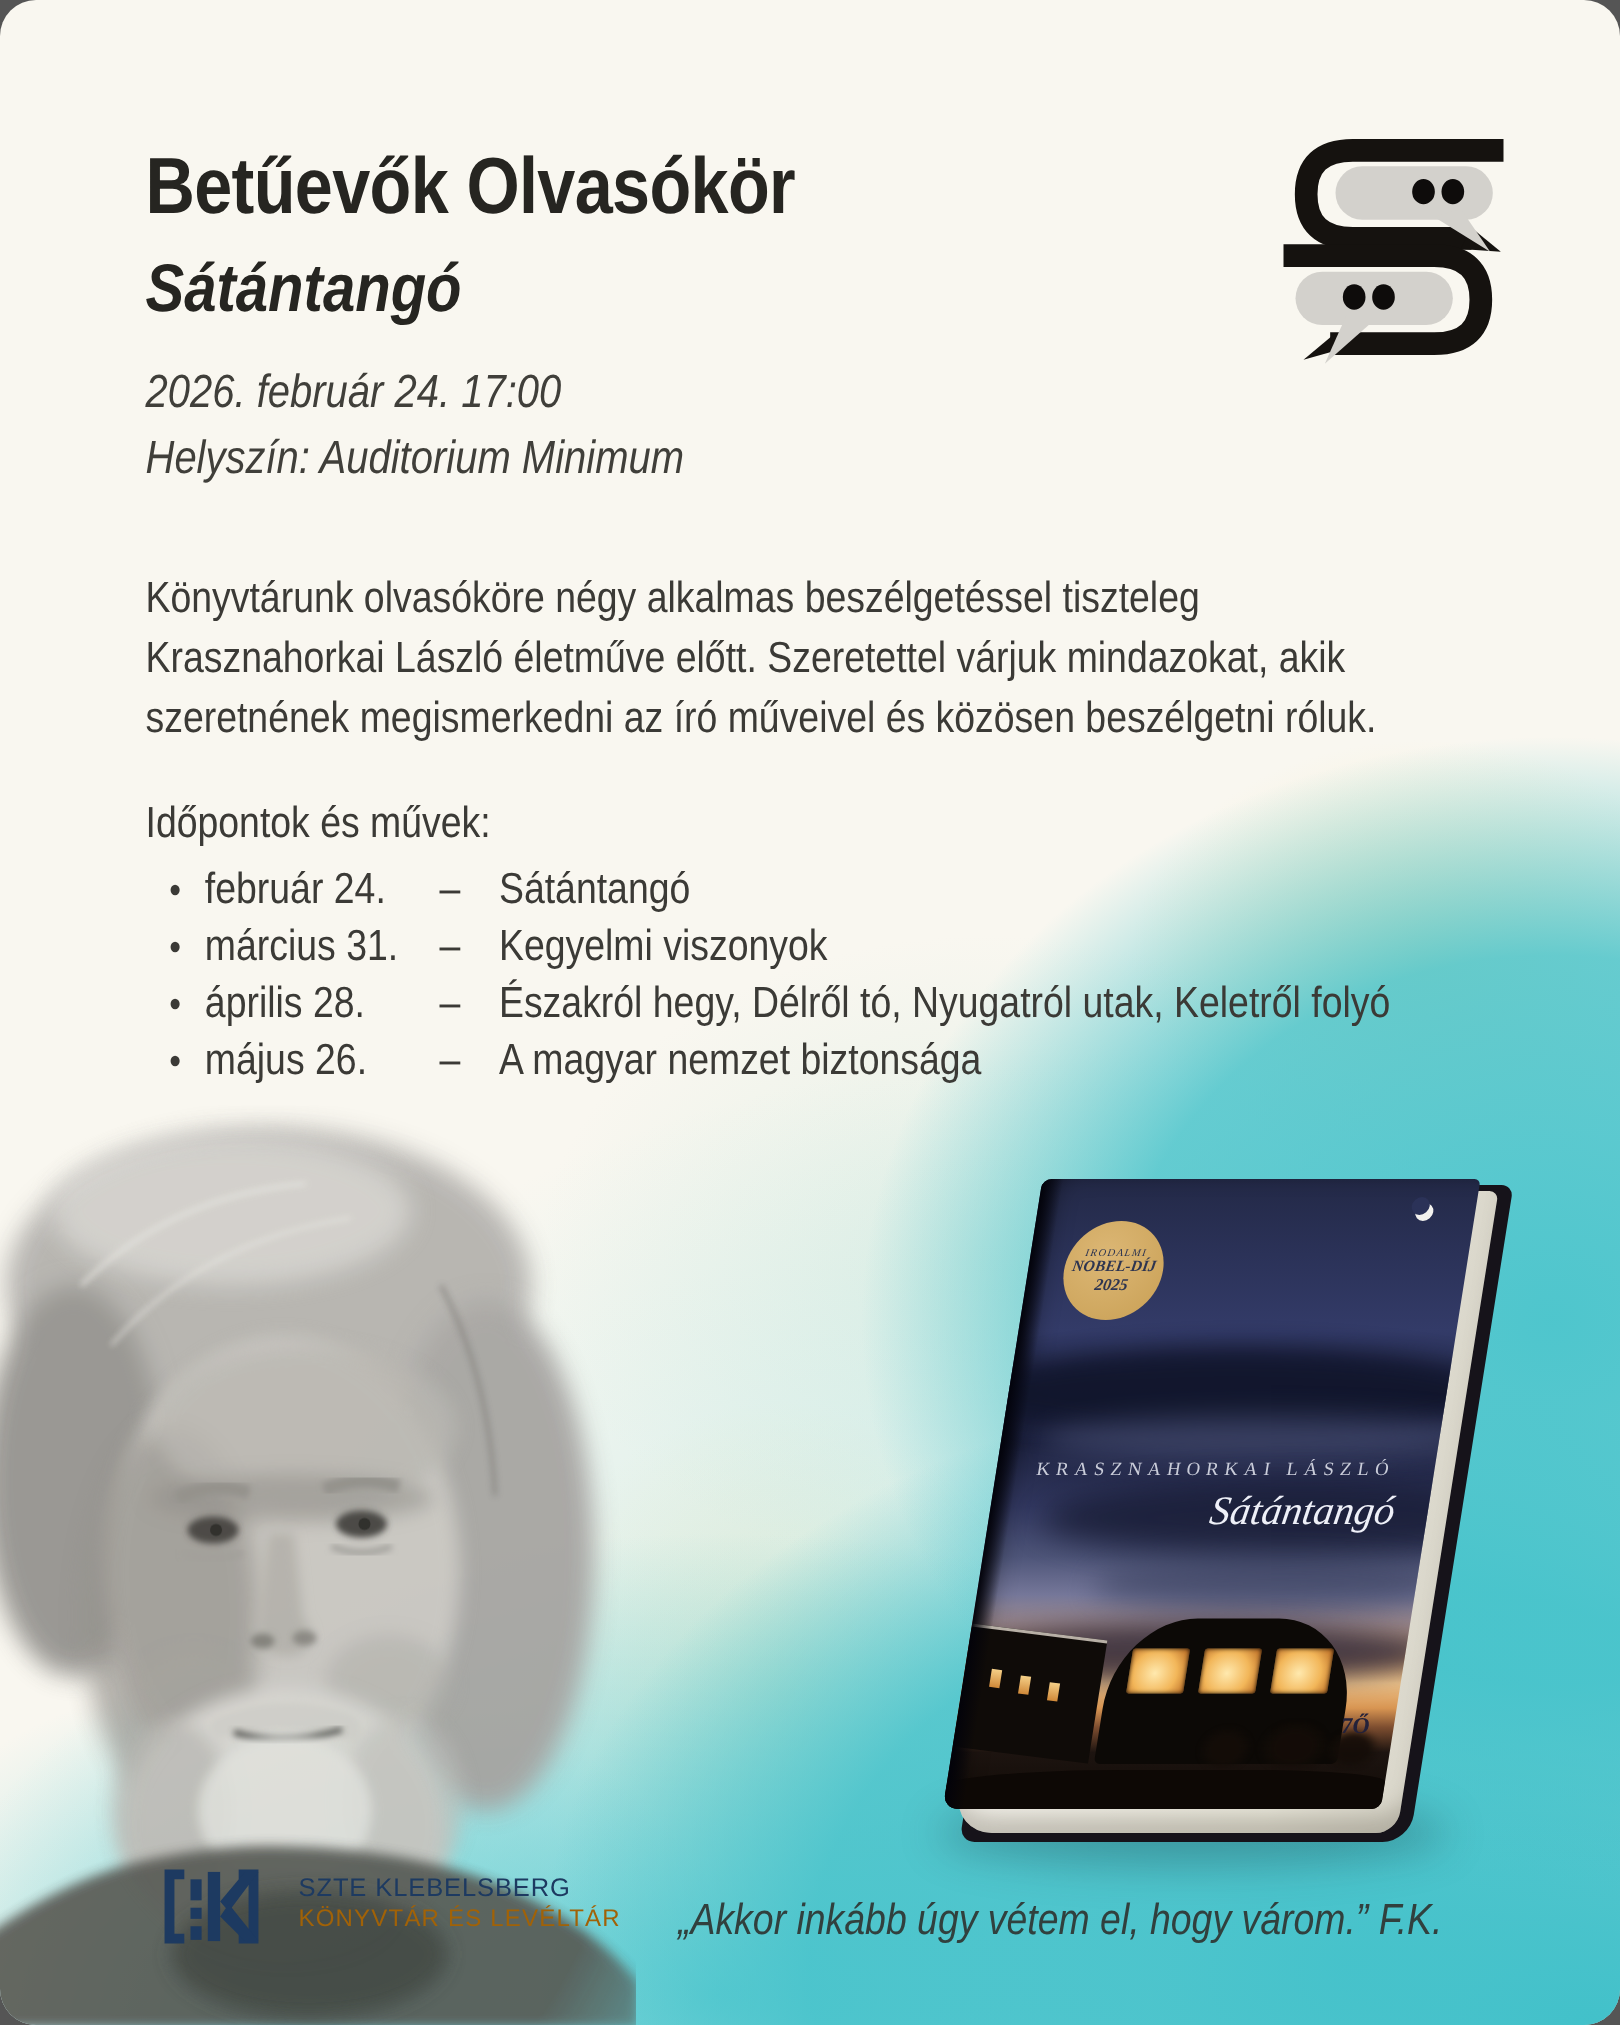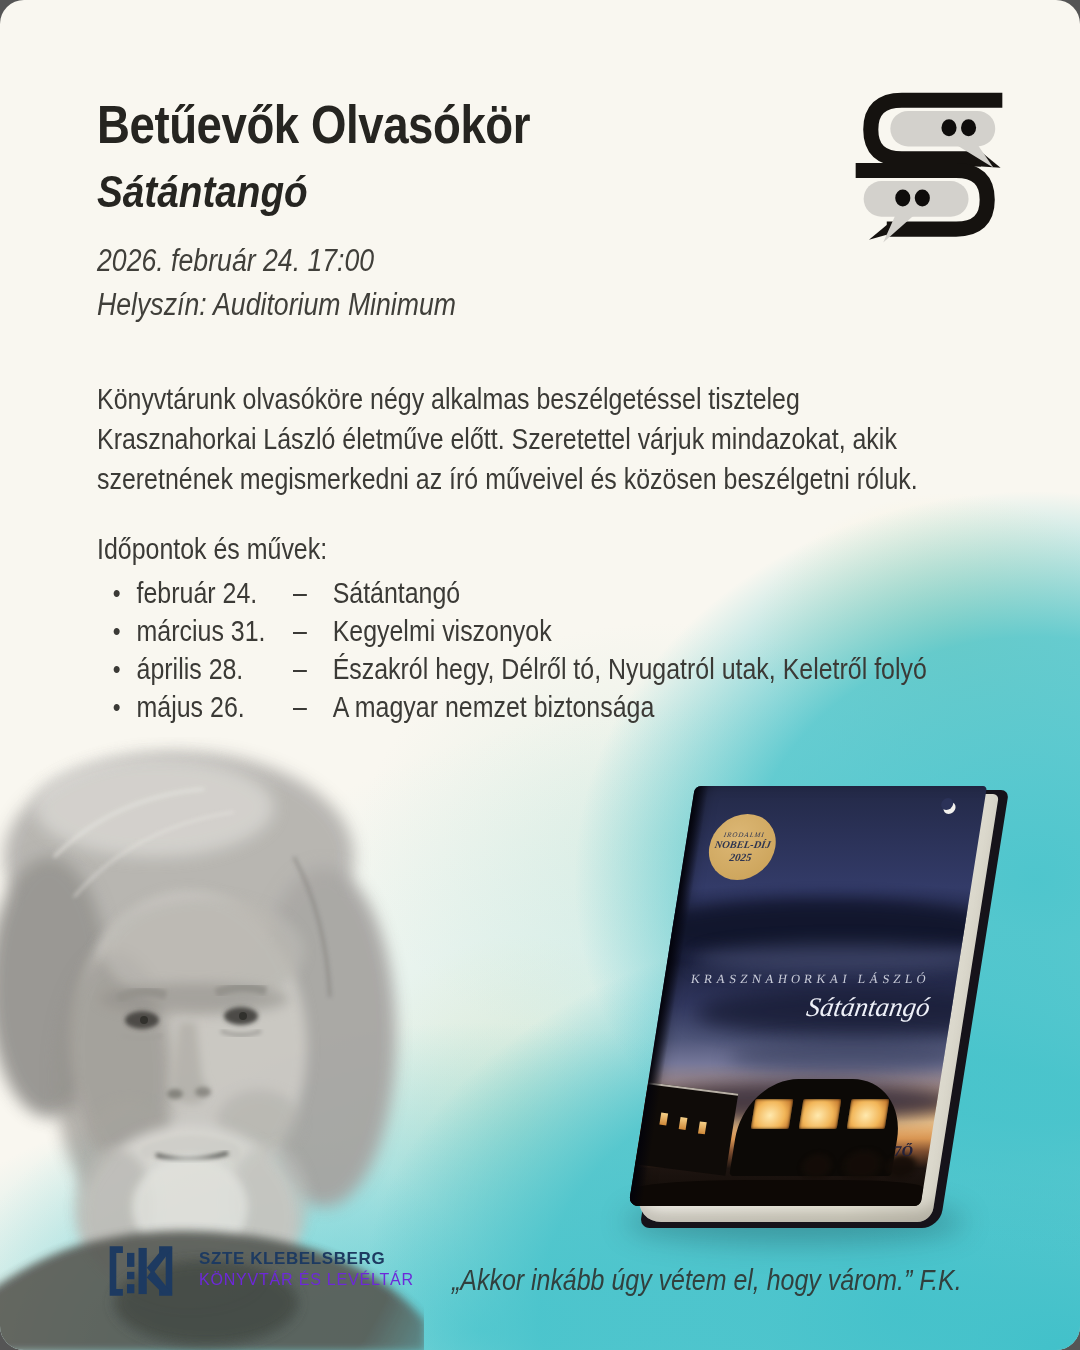--- a/index.html
+++ b/index.html
@@ -42,22 +42,22 @@
   
   .quote{position:absolute;left:452px;top:1264px;font-size:29px;font-style:italic;color:#31403e;z-index:6;}
   
   .s-logo{position:absolute;left:845px;top:86px;width:168px;height:160px;z-index:4;}
   
   .portrait{position:absolute;left:-6px;top:737px;width:430px;height:615px;z-index:2;opacity:.93;}
   
   .szte{position:absolute;left:95px;top:1243px;display:flex;align-items:flex-start;z-index:5;}
   .szte-mark{width:92px;height:56px;}
   .szte-text{margin-left:12px;margin-top:6px;color:#1d3a61;}
-  .szte-l1{font-size:17px;font-weight:bold;letter-spacing:.6px;}
-  .szte-l2{font-size:16px;font-weight:400;letter-spacing:.8px;color:#6d28d9;margin-top:2px;}
+  .szte-l1{font-size:17px;font-weight:normal;letter-spacing:.6px;}
+  .szte-l2{font-size:16px;font-weight:400;letter-spacing:.8px;color:#a16207;margin-top:2px;}
   
   .book-group{position:absolute;left:595px;top:780px;width:440px;height:480px;z-index:3;}
   .book-shadow{position:absolute;left:30px;top:420px;width:340px;height:44px;border-radius:50%;
     background:rgba(15,40,45,.28);filter:blur(14px);}
   .book-back{position:absolute;left:114px;top:10px;width:300px;height:438px;background:#16131a;
     transform:skewX(-9deg);transform-origin:top left;border-radius:4px 8px 18px 10px;}
   .book-pages{position:absolute;left:108px;top:14px;width:296px;height:428px;
     transform:skewX(-9deg);transform-origin:top left;
     background:linear-gradient(90deg,#f7f5ef 0%,#eceade 70%,#d9d6ca 100%);
     border-radius:2px 6px 14px 26px;

